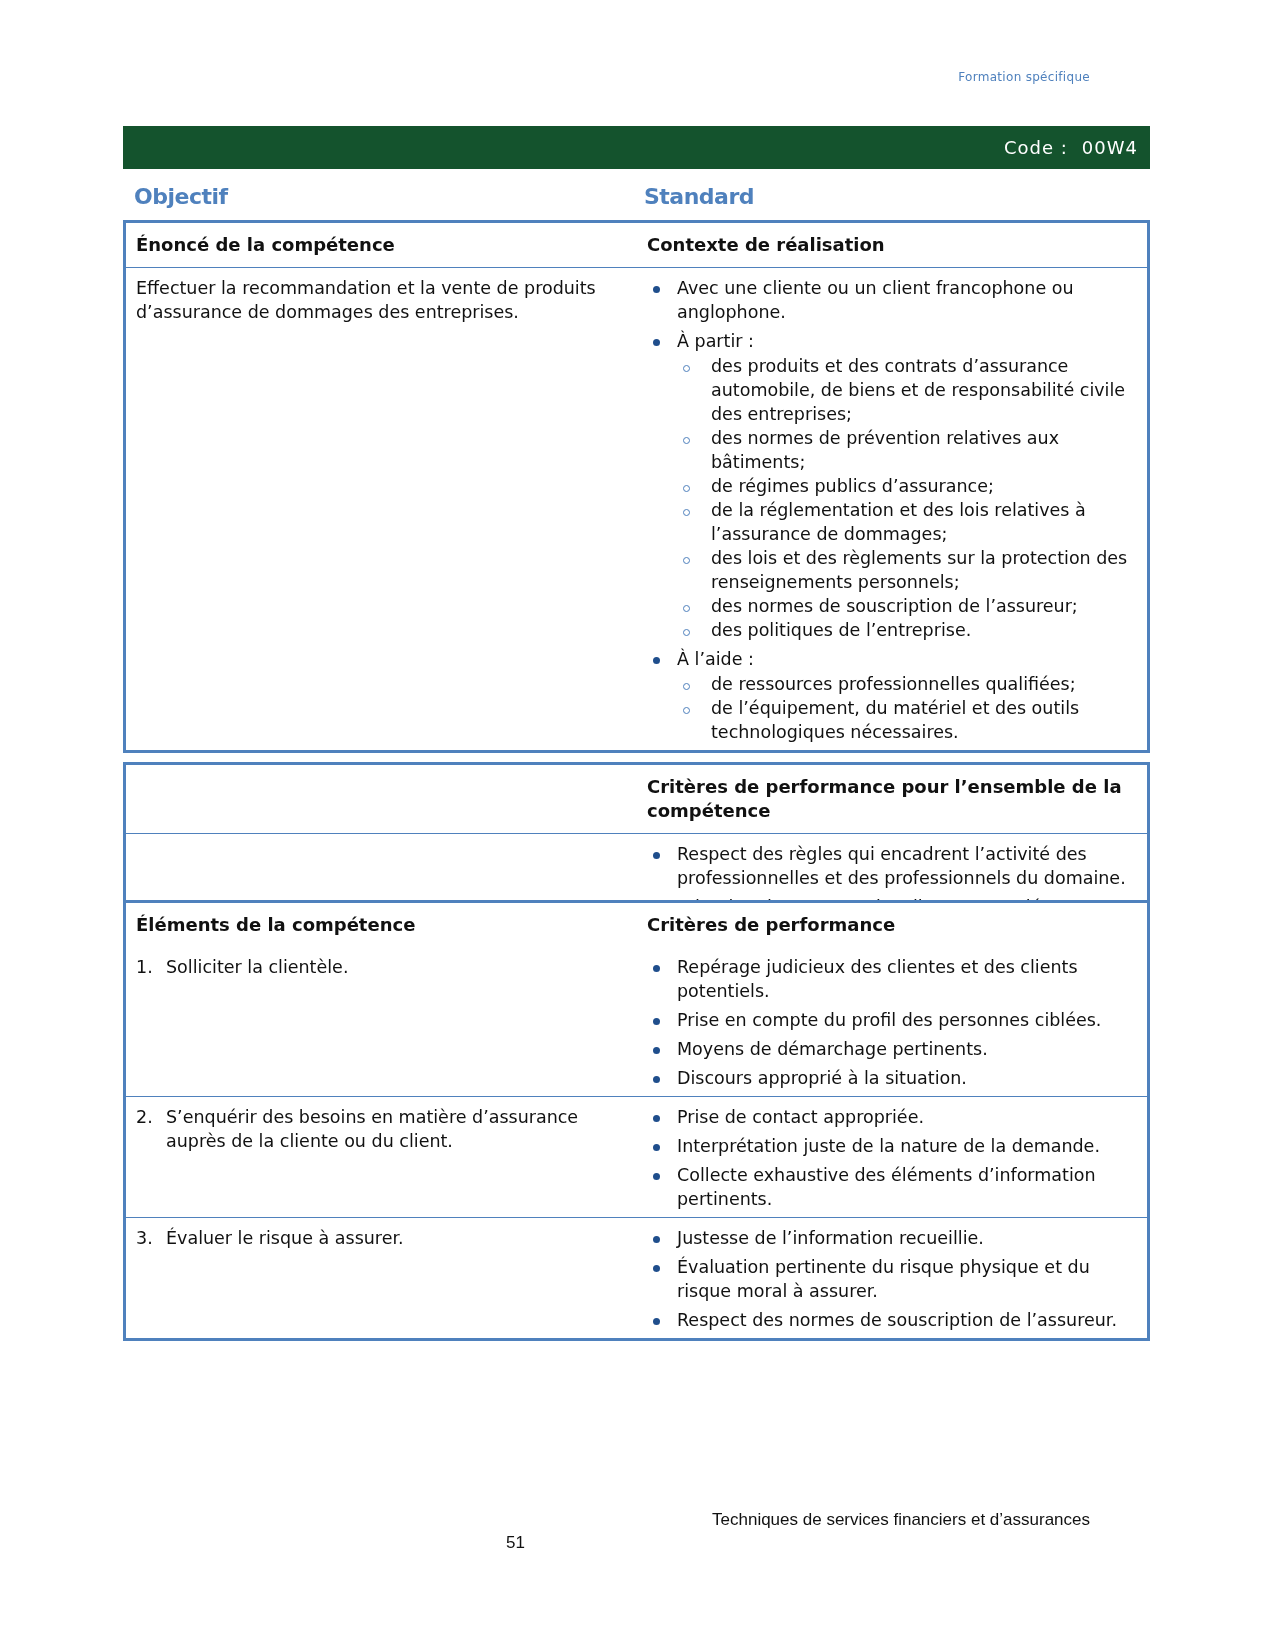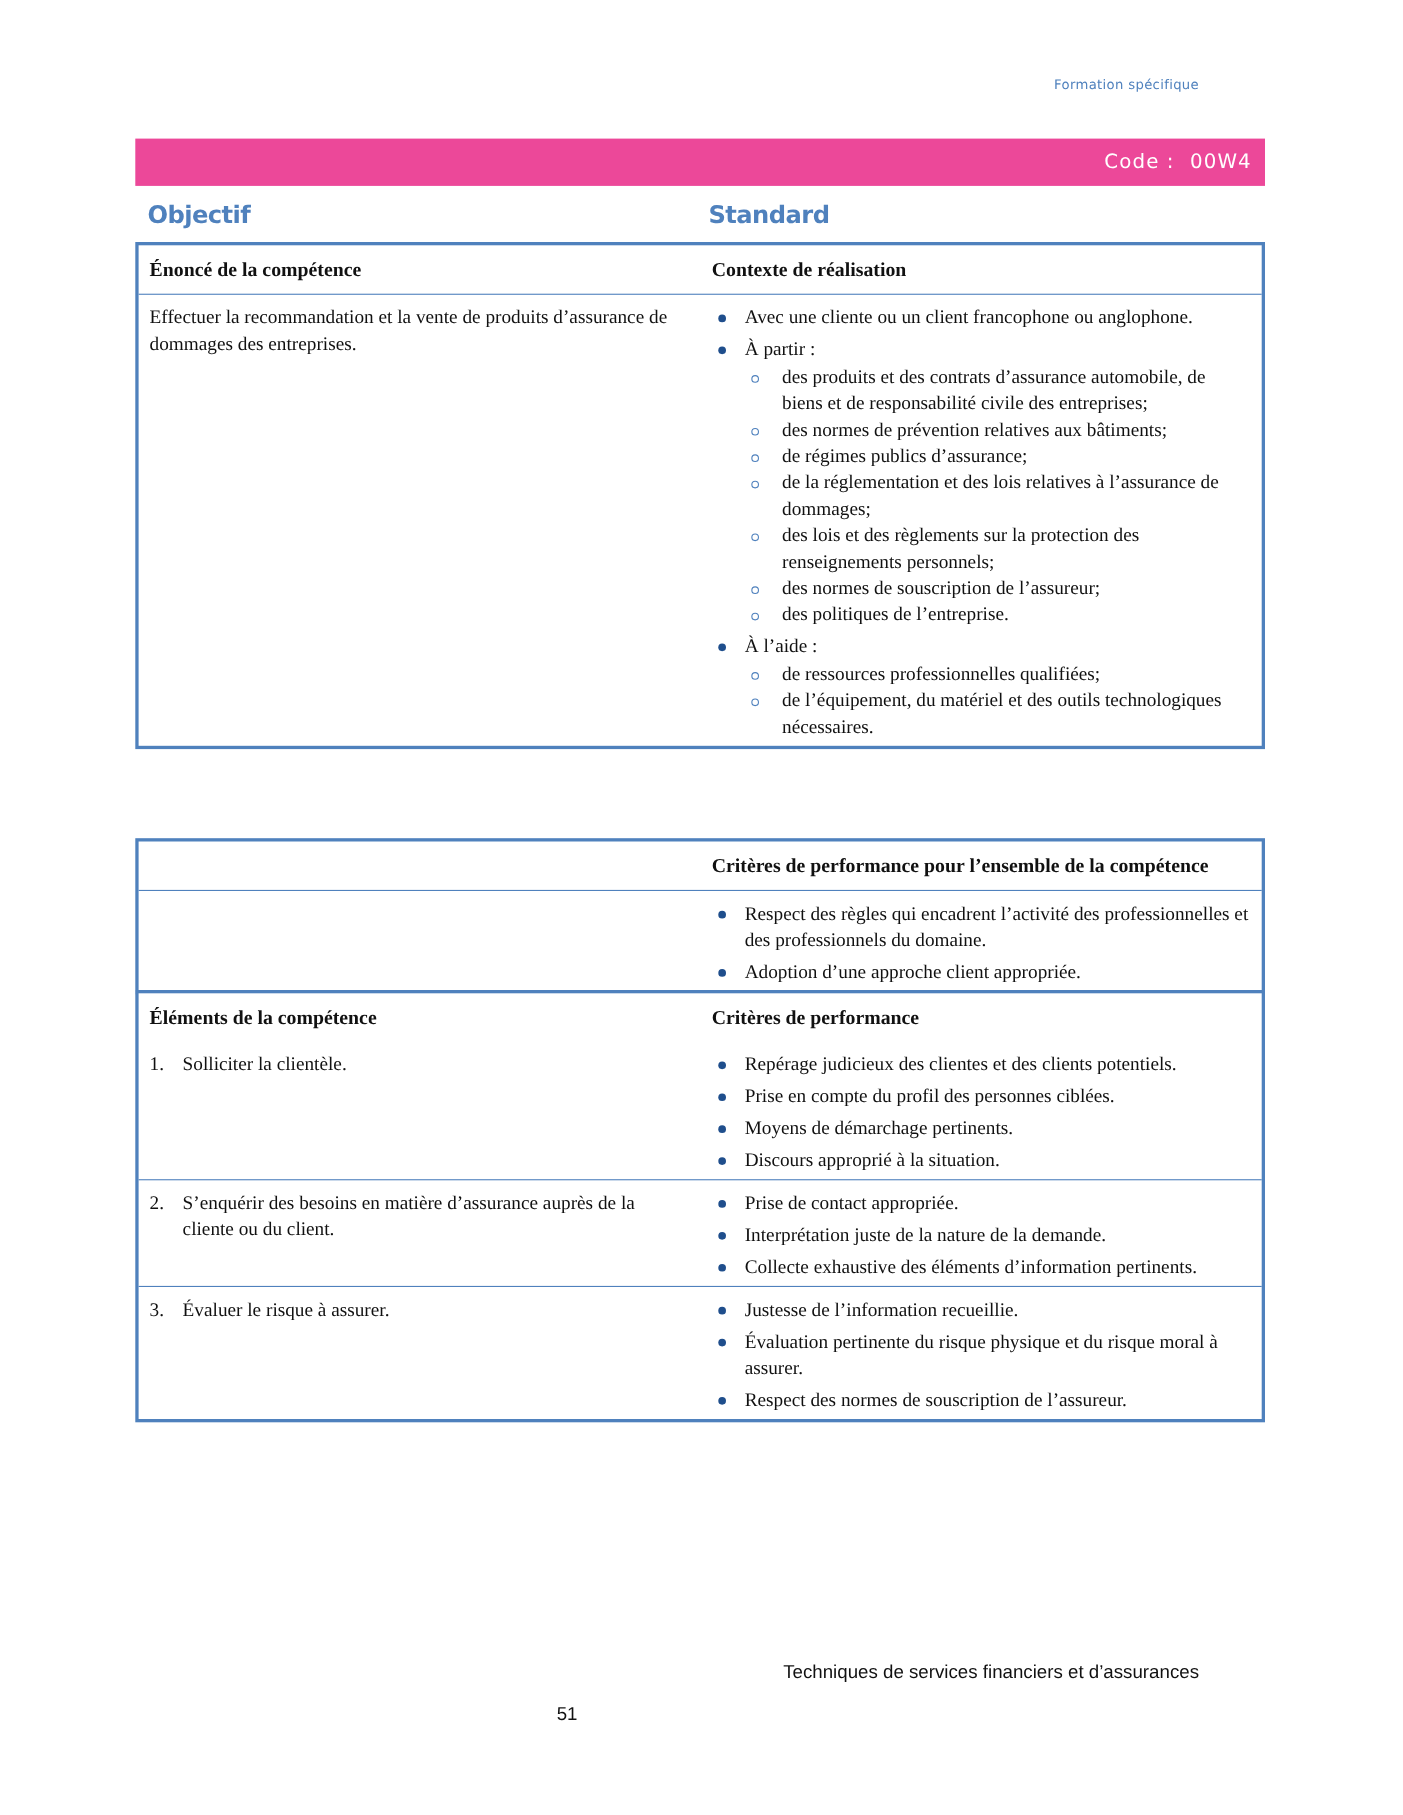--- a/index.html
+++ b/index.html
@@ -1,41 +1,41 @@
 <!DOCTYPE html>
 <html><head>
 <meta charset="utf-8">
 <style>
   html, body { margin: 0; padding: 0; background: #ffffff; }
   body { width: 1275px; height: 1650px; position: relative; font-family: "DejaVu Sans", sans-serif; color: #111; }
   .page-header { position: absolute; top: 70px; right: 185px; font-size: 12px; color: #4f81bd; letter-spacing: 0.3px; }
-  .code-bar { position: absolute; top: 126px; left: 123px; width: 1027px; height: 43px; background: #ec4899; color: #fff; font-size: 18px; }
+  .code-bar { position: absolute; top: 126px; left: 123px; width: 1027px; height: 43px; background: #14532d; color: #fff; font-size: 18px; }
   .code-bar .code { position: absolute; right: 12px; top: 11px; letter-spacing: 1px; }
   .code-bar .code .val { margin-left: 14px; }
   .col-title { position: absolute; top: 184px; font-size: 22px; font-weight: bold; color: #4f81bd; letter-spacing: -0.5px; }
   .col-title.left { left: 134px; }
   .col-title.right { left: 644px; }
   .box { position: absolute; left: 123px; width: 1021px; border: 3px solid #4f81bd; background: #fff; }
-  .row { display: flex; border-top: 1px solid #4f81bd; font-family: Liberation Serif, serif; }
+  .row { display: flex; border-top: 1px solid #4f81bd; }
   .row:first-child { border-top: none; }
   .cell { box-sizing: border-box; padding: 8px 10px 6px 10px; font-size: 17.5px; line-height: 24px; }
   .cell.left { width: 511px; }
   .cell.right { width: 510px; padding-left: 10px; }
   .hdr { font-weight: bold; font-size: 18px; padding-top: 10px; padding-bottom: 10px; }
   ul.bul { list-style: none; margin: 0; padding: 0; }
   ul.bul > li { position: relative; padding-left: 30px; margin-bottom: 5px; }
   ul.bul > li:last-child { margin-bottom: 0; }
   .dot { position: absolute; left: 6px; top: 10px; width: 7px; height: 7px; border-radius: 50%; background: #1f4e8c; }
   ul.sub { list-style: none; margin: 1px 0 0 0; padding: 0; }
   ul.sub > li { position: relative; padding-left: 34px; }
   .ring { position: absolute; left: 6px; top: 11px; width: 7px; height: 7px; border-radius: 50%; border: 1.2px solid #4f81bd; box-sizing: border-box; }
   .num-item { position: relative; padding-left: 30px; }
   .num { position: absolute; left: 0; top: 0; }
   .footer-title { position: absolute; top: 1510px; right: 185px; font-size: 17px; font-family: "Liberation Sans", sans-serif; text-align: right; }
-  .page-num { position: absolute; top: 1533px; left: 0; width: 1031px; text-align: center; font-size: 17px; font-family: "Liberation Sans", sans-serif; margin-top: 16px; }
+  .page-num { position: absolute; top: 1533px; left: 0; width: 1031px; text-align: center; font-size: 17px; font-family: "Liberation Sans", sans-serif; }
 </style>
 </head>
 <body>
 
 <div class="page-header">Formation spécifique</div>
 
 <div class="code-bar">
   <div class="code">
     <span>Code :</span><span class="val">00W4</span>
   </div>

